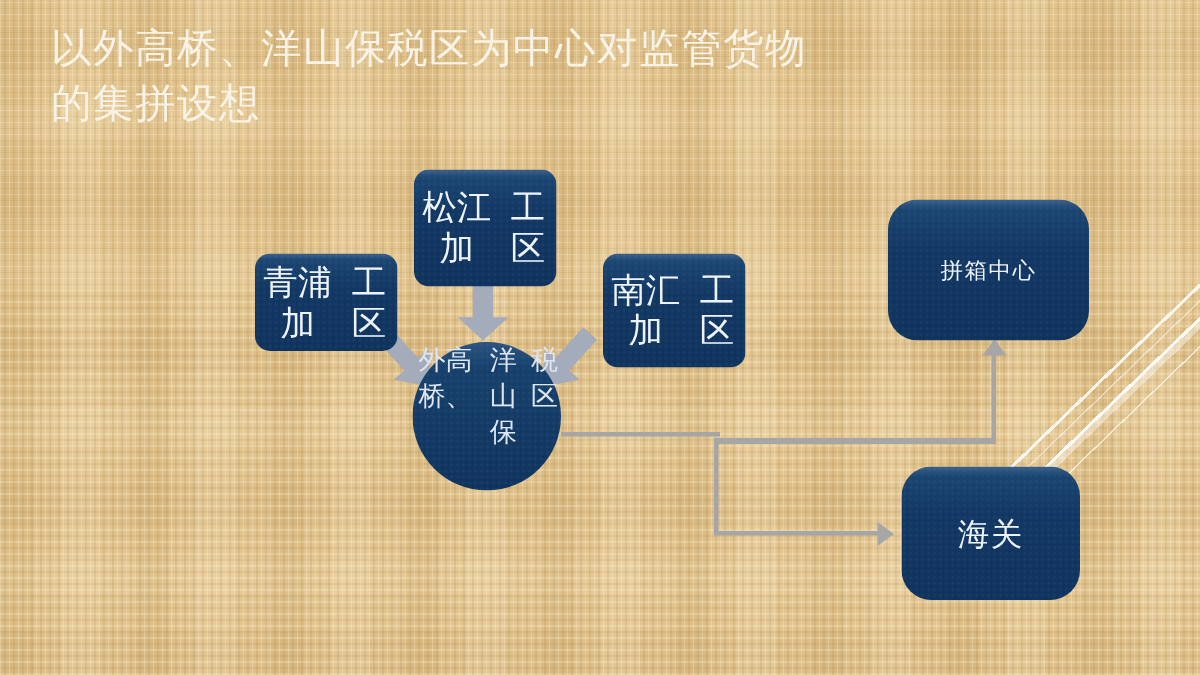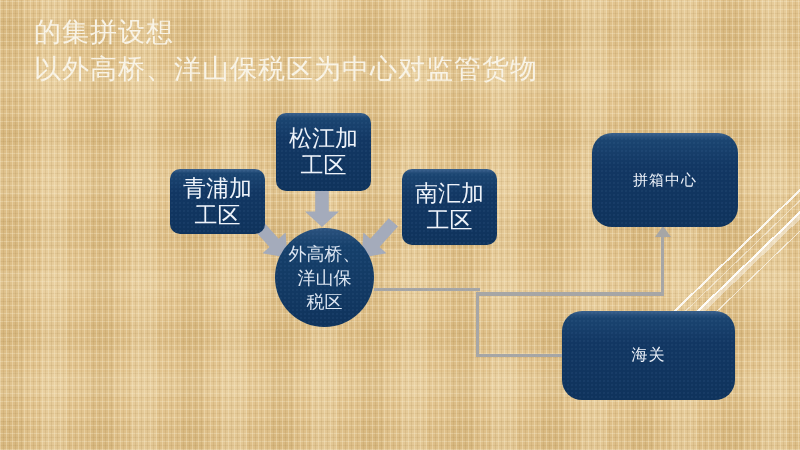--- a/index.html
+++ b/index.html
@@ -38,35 +38,35 @@
     color: #f8f3e6; font-size: 27px; line-height: 37px;
     font-weight: 300; letter-spacing: 1px;
   }
 
   .navy-box {
     position: absolute; z-index: 2; border-radius: 10px;
     background-image:
       radial-gradient(rgba(110,150,200,0.08) 1px, rgba(0,0,0,0) 1.2px),
       linear-gradient(180deg, #3b618c 0%, #1b4571 7%, #123763 35%, #0f335c 100%);
     background-size: 4px 4px, 100% 100%;
-    color: #eef3fa; display: flex; flex-direction: column;
+    color: #eef3fa; display: flex; flex-direction: row;
     align-items: center; justify-content: center; text-align: center;
   }
   .src-box { width: 95px; font-size: 23px; line-height: 27px; }
   .tgt-box { border-radius: 20px; font-size: 15px; letter-spacing: 1px; }
 
   .hub {
     position: absolute; left: 275px; top: 228px; width: 99px; height: 99px;
     z-index: 2; border-radius: 50%;
     background-image:
       radial-gradient(rgba(110,150,200,0.08) 1px, rgba(0,0,0,0) 1.2px),
       linear-gradient(180deg, #2c537f 0%, #16406b 18%, #0f335c 100%);
     background-size: 4px 4px, 100% 100%;
     color: #dde6f2; font-size: 18px; line-height: 24px;
-    display: flex; flex-direction: column; 
+    display: flex; flex-direction: row; 
     justify-content: center; text-align: center;
   }
 
   .block-arrow {
     position: absolute; z-index: 1; background: #a4abbb;
     clip-path: polygon(30% 0, 70% 0, 70% 58%, 100% 58%, 50% 100%, 0 58%, 30% 58%);
   }
   .arrow-down  { left: 305px; top: 190px; width: 34px; height: 37px; }
   .arrow-left-diag  { left: 256px; top: 216px; width: 31px; height: 48px; transform: rotate(-42deg); }
   .arrow-right-diag { left: 362px; top: 216px; width: 31px; height: 48px; transform: rotate(42deg); }
@@ -90,22 +90,22 @@
   }
 </style>
 </head>
 <body>
 
 <div class="slide">
 
   <div class="streaks"></div>
 
   <div class="title">
+    <div>以外高桥、洋山保税区为中心对监管货物</div>
     <div>的集拼设想</div>
-    <div>以外高桥、洋山保税区为中心对监管货物</div>
   </div>
 
   <div class="navy-box src-box" style="left:170px; top:169px; height:65px;">
     <div>青浦加</div>
     <div>工区</div>
   </div>
 
   <div class="navy-box src-box" style="left:276px; top:113px; height:78px;">
     <div>松江加</div>
     <div>工区</div>
@@ -127,21 +127,21 @@
   </div>
 
   <div class="conn conn-h-a"></div>
   <div class="conn conn-h-b"></div>
   <div class="conn conn-v-up"></div>
   <div class="head-up"></div>
   <div class="conn conn-v-down"></div>
   <div class="conn conn-h-c"></div>
   <div class="head-right"></div>
 
-  <div class="navy-box tgt-box" style="left:592px; top:133px; width:146px; height:94px;">
+  <div class="navy-box tgt-box" style="left:592px; top:133px; width:134px; height:94px;">
     <div>拼箱中心</div>
   </div>
 
-  <div class="navy-box tgt-box" style="left:562px; top:311px; width:173px; height:89px; font-size:16px;">
+  <div class="navy-box tgt-box" style="left:601px; top:311px; width:119px; height:89px; font-size:21px;">
     <div>海关</div>
   </div>
 
 </div>
 
 </body></html>

